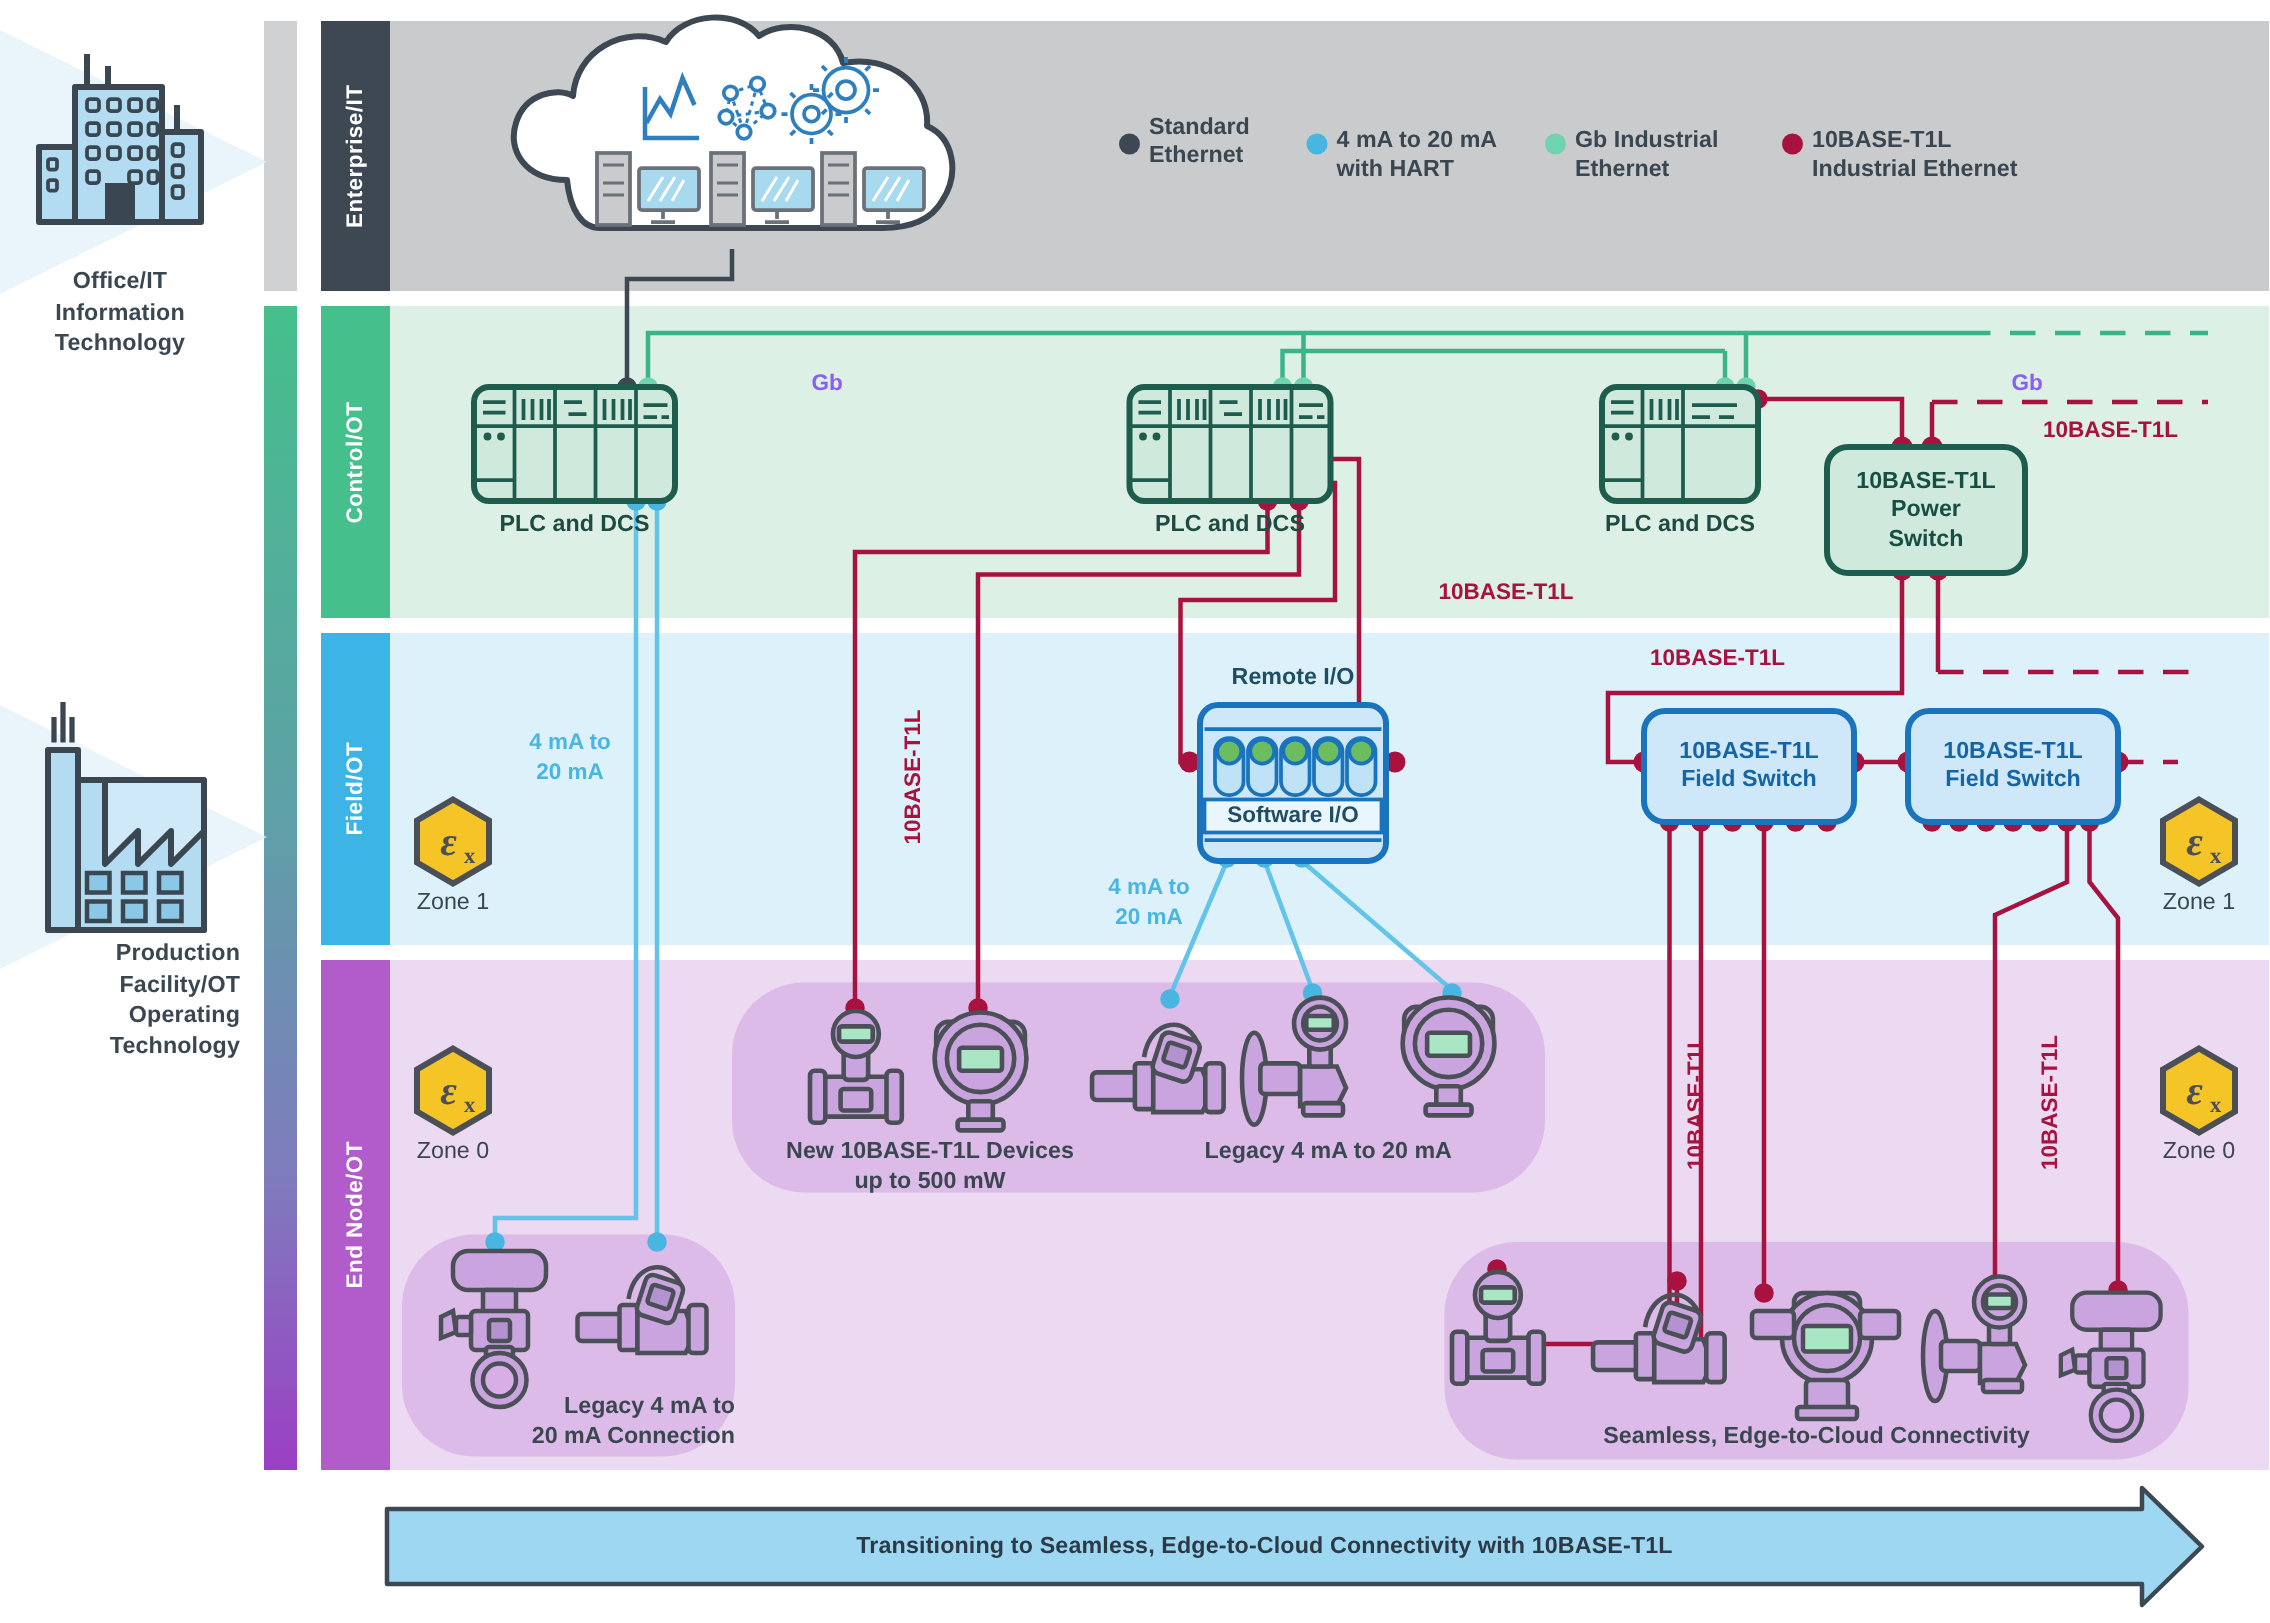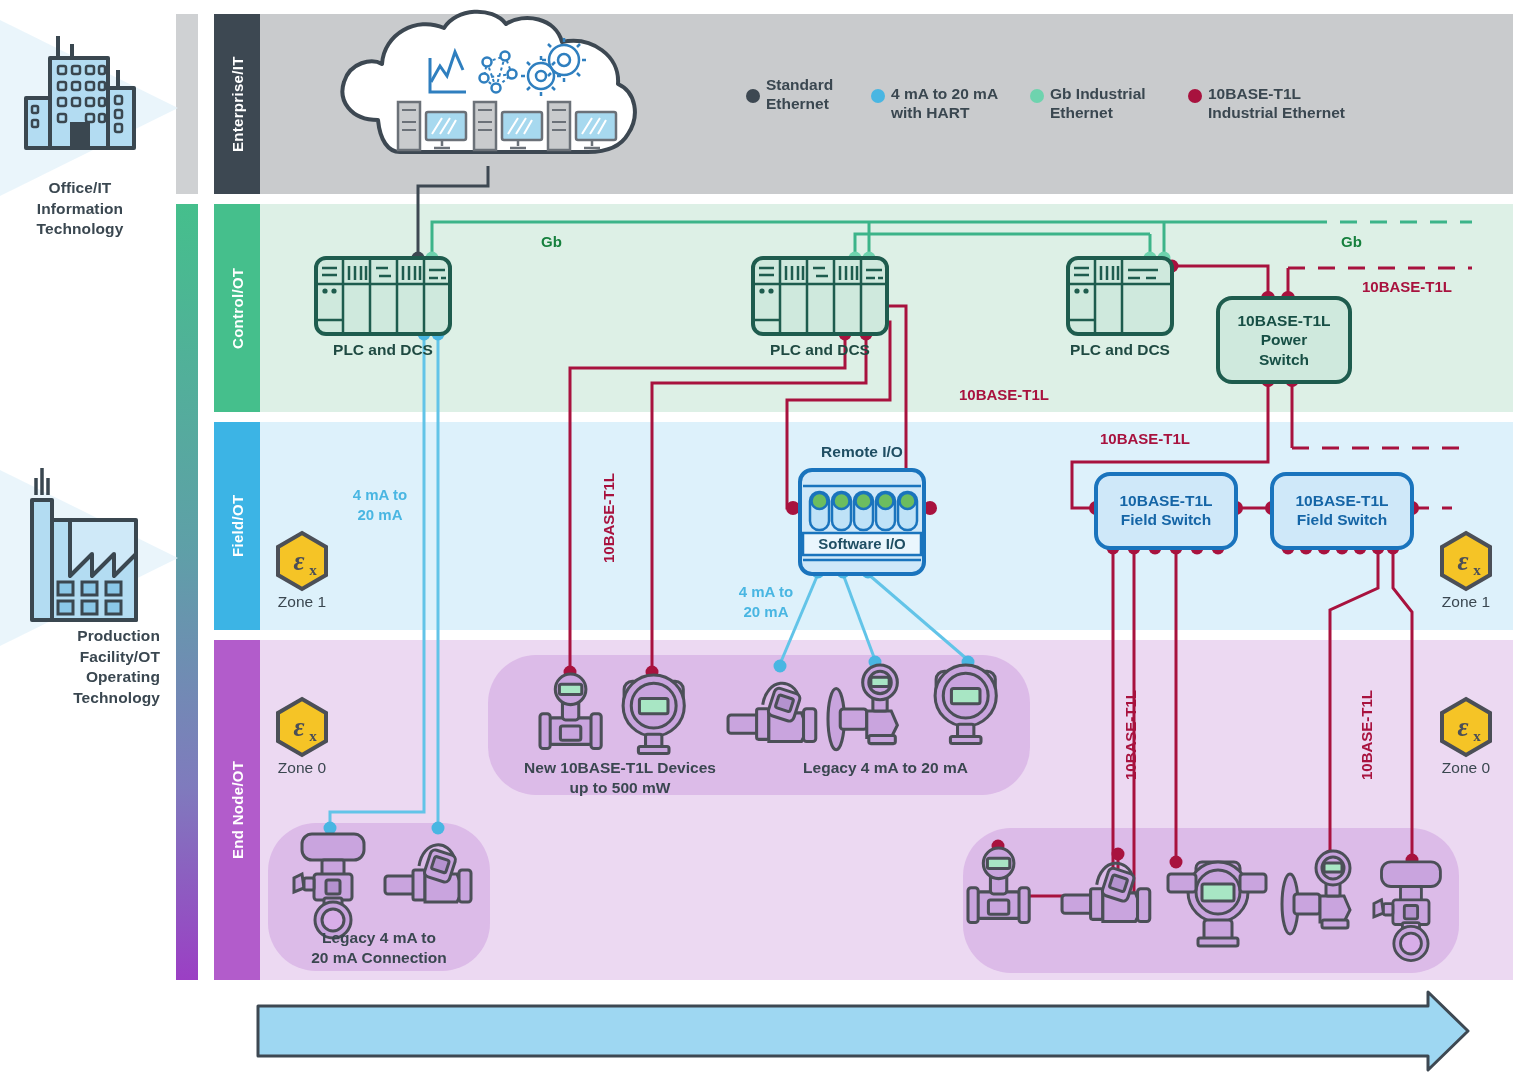--- a/index.html
+++ b/index.html
@@ -63,21 +63,21 @@
   }
   .pwr-label {
     position: absolute; font-weight: bold; font-size: 15.5px;
     color: #174f45; text-align: center; line-height: 1.26;
     display: flex; align-items: center; justify-content: center;
     flex-direction: column;
   }
   .wire-label { font-weight: bold; font-size: 15px; }
   .wire-label.red { color: #a8123e; }
   .wire-label.blue { color: #49b6e2; }
-  .wire-label.green { color: #15803d; }
+  .wire-label.green { color: #8b5cf6; margin-top: 14px; }
   .vert { writing-mode: vertical-rl; transform: rotate(180deg); }
   .zone-label {
     font-weight: normal; font-size: 15.5px; color: #3a4750;
     text-align: center; white-space: nowrap;
   }
   .banner-txt {
     position: absolute; left: 0; right: 0;
     font-weight: bold; font-size: 15.5px; color: #2b3a45;
     text-align: center; letter-spacing: .1px;
   }
@@ -633,19 +633,21 @@
 <div class="txt zone-label" style="left:252px; top:593px; width:100px;">Zone 1</div>
 <div class="txt zone-label" style="left:252px; top:759px; width:100px;">Zone 0</div>
 <div class="txt zone-label" style="left:1416px; top:593px; width:100px;">Zone 1</div>
 <div class="txt zone-label" style="left:1416px; top:759px; width:100px;">Zone 0</div>
 
 <div class="txt dev-label" style="left:500px; top:758px; width:240px;">
   <div>New 10BASE-T1L Devices</div>
   <div>up to 500 mW</div>
 </div>
 <div class="txt dev-label" style="left:758px; top:758px; width:255px;">Legacy 4 mA to 20 mA</div>
-<div class="txt dev-label" style="left:268px; top:928px; width:222px;">
+<div class="txt dev-label" style="left:268px; top:928px; width:222px;text-align:right;">
   <div>Legacy 4 mA to</div>
   <div>20 mA Connection</div>
 </div>
-
+<div class="txt dev-label" style="left:963px; top:948px; width:496px;">Seamless, Edge-to-Cloud Connectivity</div>
+
+<div class="banner-txt" style="top:1022px; left:258px; width:1170px;">Transitioning to Seamless, Edge-to-Cloud Connectivity with 10BASE-T1L</div>
 
 </div>
 
 </body></html>

